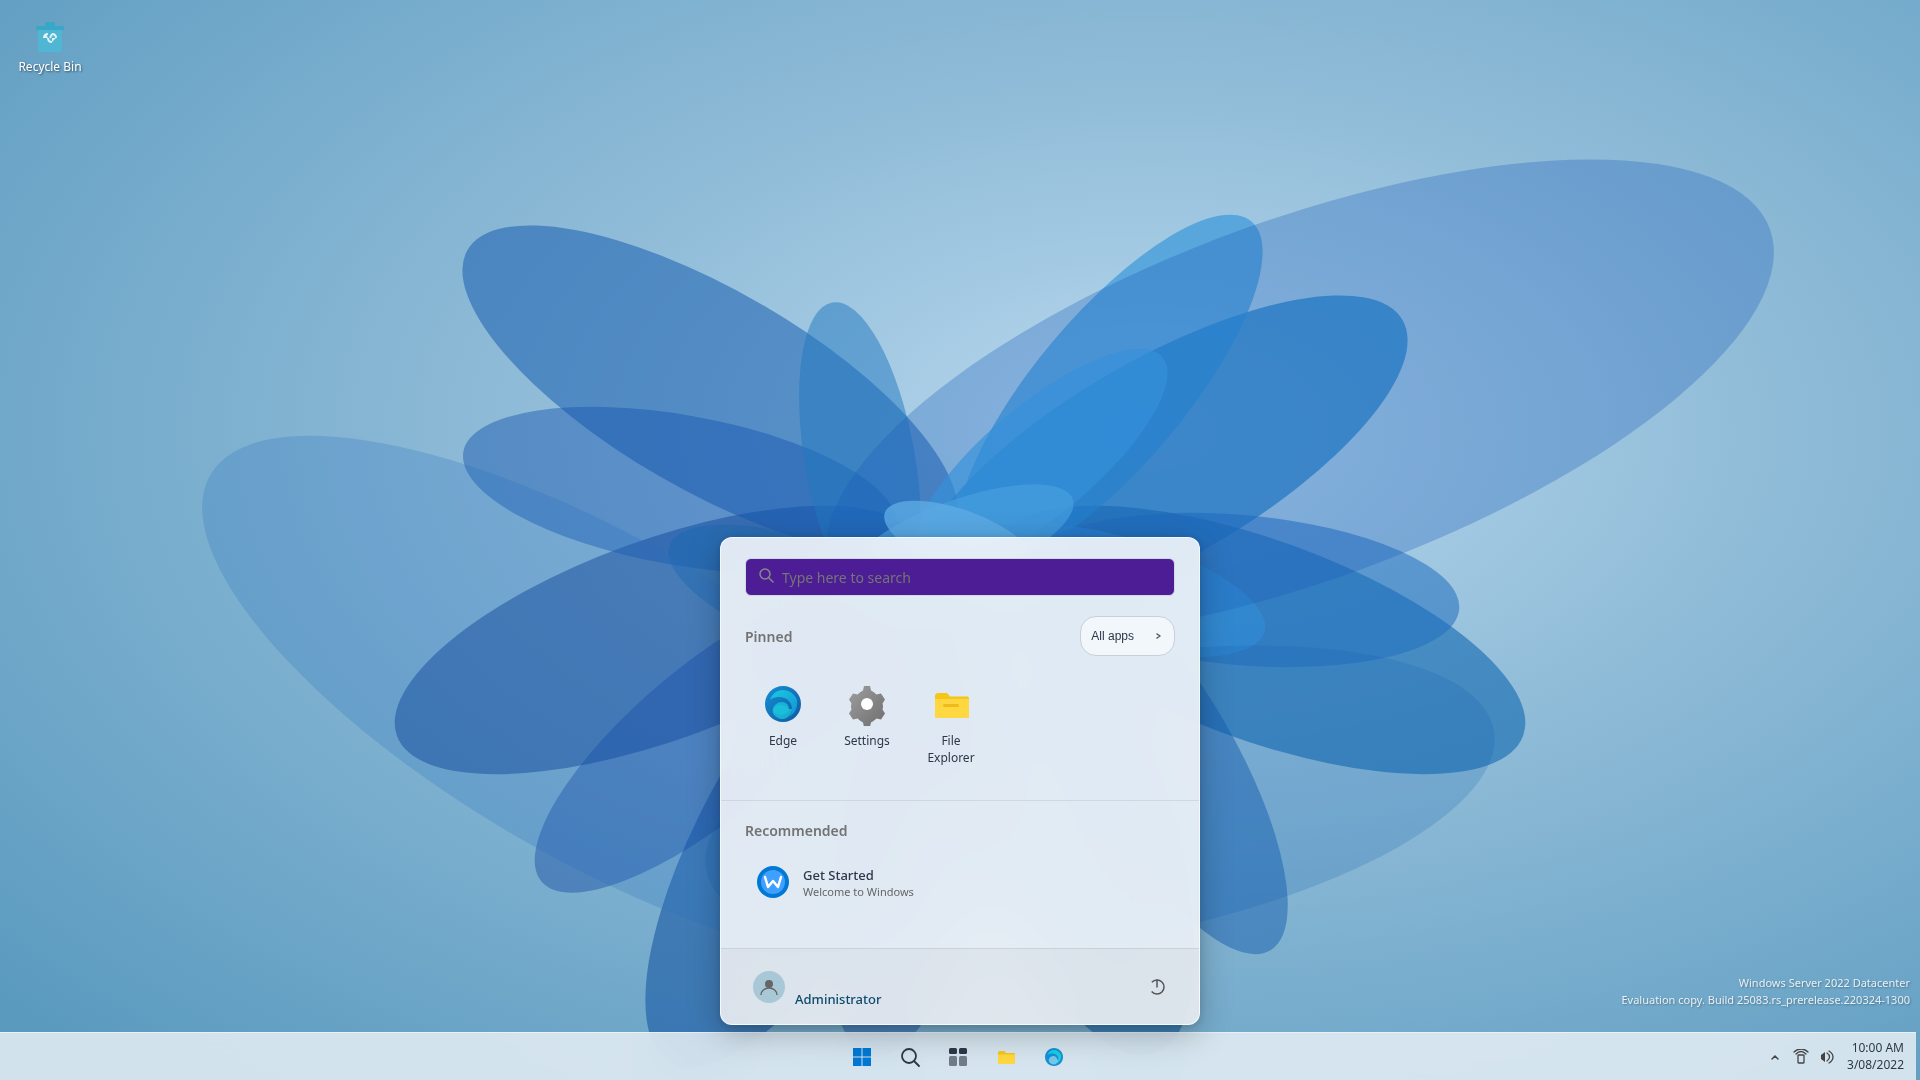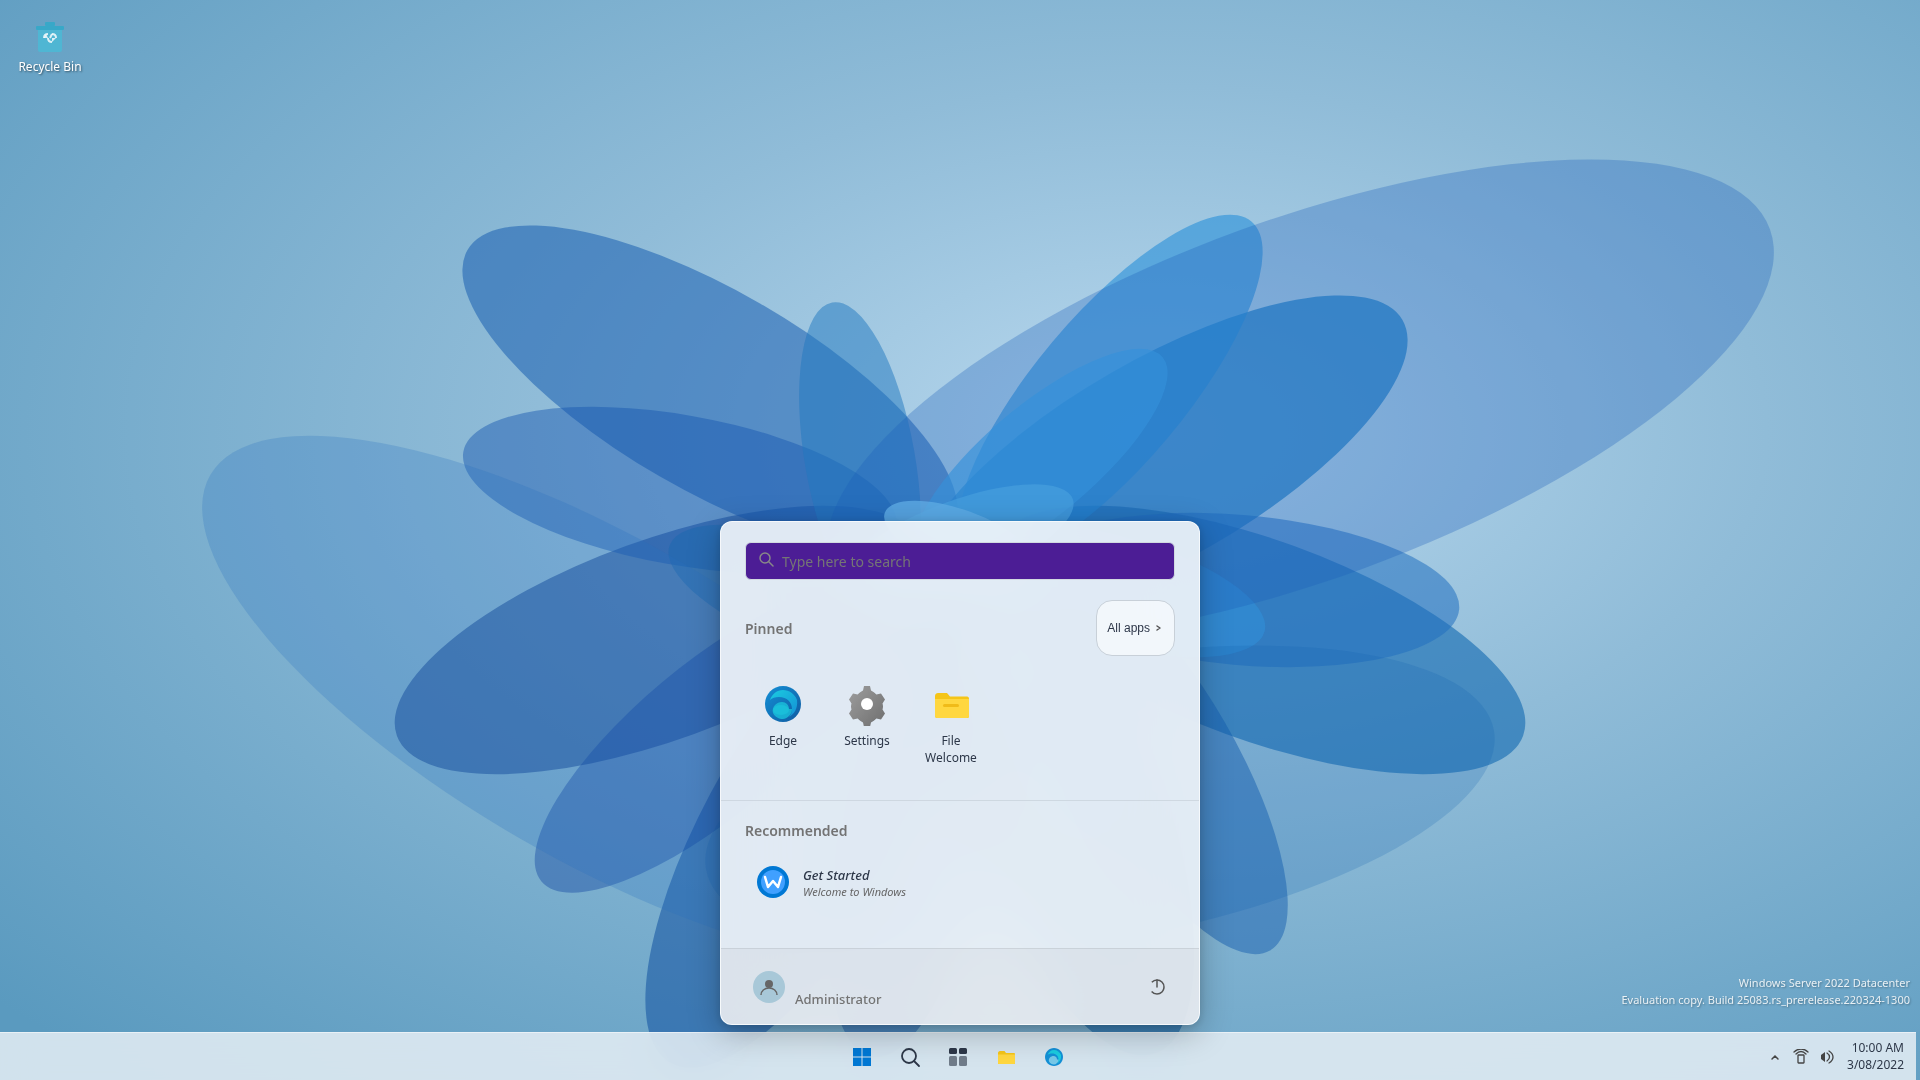--- a/index.html
+++ b/index.html
@@ -203,22 +203,22 @@
 
     .section-title {
       font-size: 14px;
       font-weight: 600;
       color: #737373;
     }
 
     .all-apps-btn {
       display: flex;
       align-items: center;
-      gap: 4px;
-      padding: 20px 10px;
+      gap: 20px;
+      padding: 12px 10px;
       border: 1px solid #c8d0d8;
       border-radius: 16px;
       background: rgba(255,255,255,0.6);
       cursor: pointer;
       font-size: 12px;
       color: #2d3748;
     }
 
     .pinned-apps {
       display: flex;
@@ -259,21 +259,20 @@
       background: rgba(0,0,0,0.08);
       margin: 0 -24px 20px;
     }
 
     
     .recommended-apps {
       display: flex;
       flex-direction: column;
       gap: 4px;
       margin-bottom: 20px;
-      font-style: italic;
     }
 
     .recommended-item {
       display: flex;
       align-items: center;
       gap: 12px;
       padding: 8px 10px;
       border-radius: 6px;
       cursor: pointer;
     }
@@ -330,21 +329,21 @@
       background: #a8c8d8;
       display: flex;
       align-items: center;
       justify-content: center;
       font-size: 18px;
       color: #666;
     }
 
     .user-name {
       font-size: 13px;
-      color: #737373;
+      color: #0c4a6e;
       font-weight: 500;
       margin-top: 25px;
     }
 
     .power-btn {
       width: 36px;
       height: 36px;
       display: flex;
       align-items: center;
       justify-content: center;
@@ -499,21 +498,21 @@
 
       <div class="pinned-app">
         <div class="app-icon-wrap">
           <svg width="44" height="44" viewBox="0 0 44 44" xmlns="http://www.w3.org/2000/svg">
 
             <path d="M6 14C6 12 7.5 11 9 11L18 11L21 14.5L38 14.5C39.5 14.5 40 15.5 40 17L40 34C40 35.5 39.5 36 38 36L8 36C7 36 6 35 6 34Z" fill="#f5c518"></path>
             <path d="M6 17L6 34C6 35 7 36 8 36L38 36C39 36 40 35 40 34L40 17Z" fill="#ffd740"></path>
             <rect x="14" y="22" width="16" height="3" rx="1.5" fill="#e6a800" opacity="0.6"></rect>
           </svg>
         </div>
-        <span class="app-label">File Welcome</span>
+        <span class="app-label">File Explorer</span>
       </div>
 
     </div>
 
     <div class="section-divider"></div>
 
     <div class="section-header">
       <span class="section-title">Recommended</span>
     </div>
 

